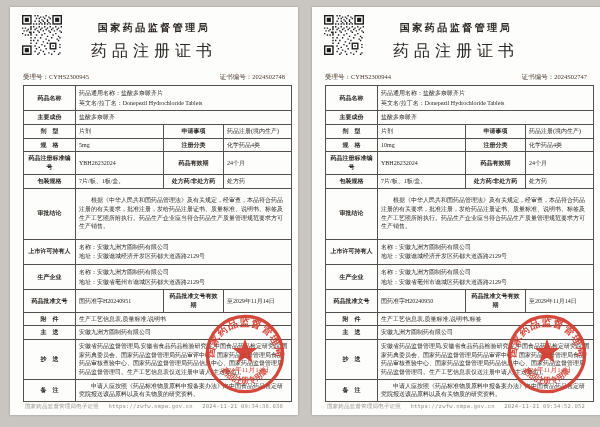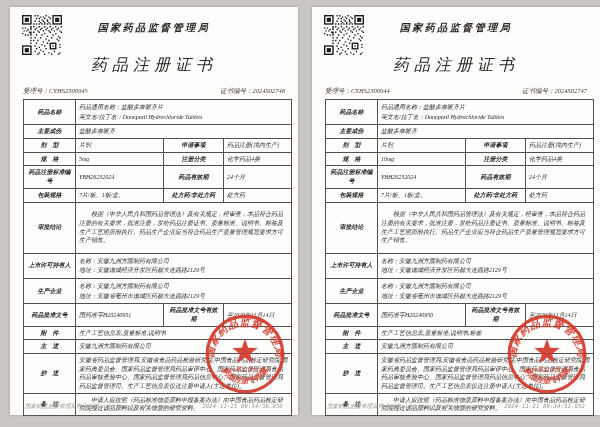--- a/index.html
+++ b/index.html
@@ -1,26 +1,26 @@
 <!DOCTYPE html>
 <html><head>
 <meta charset="utf-8">
 <style>
   html,body{margin:0;padding:0;}
   body{width:600px;height:427px;overflow:hidden;background:#c9c6c2;
        font-family:"Liberation Serif","DejaVu Serif",serif;color:#2b2724;}
-  #stage{position:relative;width:600px;height:427px;font-style:italic;}
+  #stage{position:relative;width:600px;height:427px;}
   .page{position:absolute;top:7px;width:288px;height:408px;background:#fdfdfb;
         box-shadow:0 0 2px rgba(0,0,0,.25);}
   .page-left{left:10px;}
   .page-right{left:312px;}
   .qr{position:absolute;left:12px;top:8px;width:40px;height:40px;}
   .agency{text-align:center;font-weight:bold;font-size:10px;letter-spacing:2.5px;
           padding-top:14px;}
-  .doc-title{text-align:center;font-size:16px;letter-spacing:5px;margin-top:20px;
+  .doc-title{text-align:center;font-size:16px;letter-spacing:5px;margin-top:6px;
              font-weight:500;}
   .meta{display:flex;justify-content:space-between;font-size:6.5px;color:#4a3a31;
         margin:11px 13px 0 13px;}
   table.cert{border-collapse:collapse;margin:3px 7px 0 13px;width:268px;
              table-layout:fixed;}
   table.cert td{border:1px solid #55504b;font-size:6px;line-height:1.45;
                 padding:2px 3px;vertical-align:middle;word-break:break-all;}
   td.lbl{font-weight:bold;text-align:center;padding:2px 1px;}
   col.c1{width:52px;}col.c2{width:88px;}col.c3{width:60px;}col.c4{width:68px;}
   .two-line div{margin:1px 0;}

